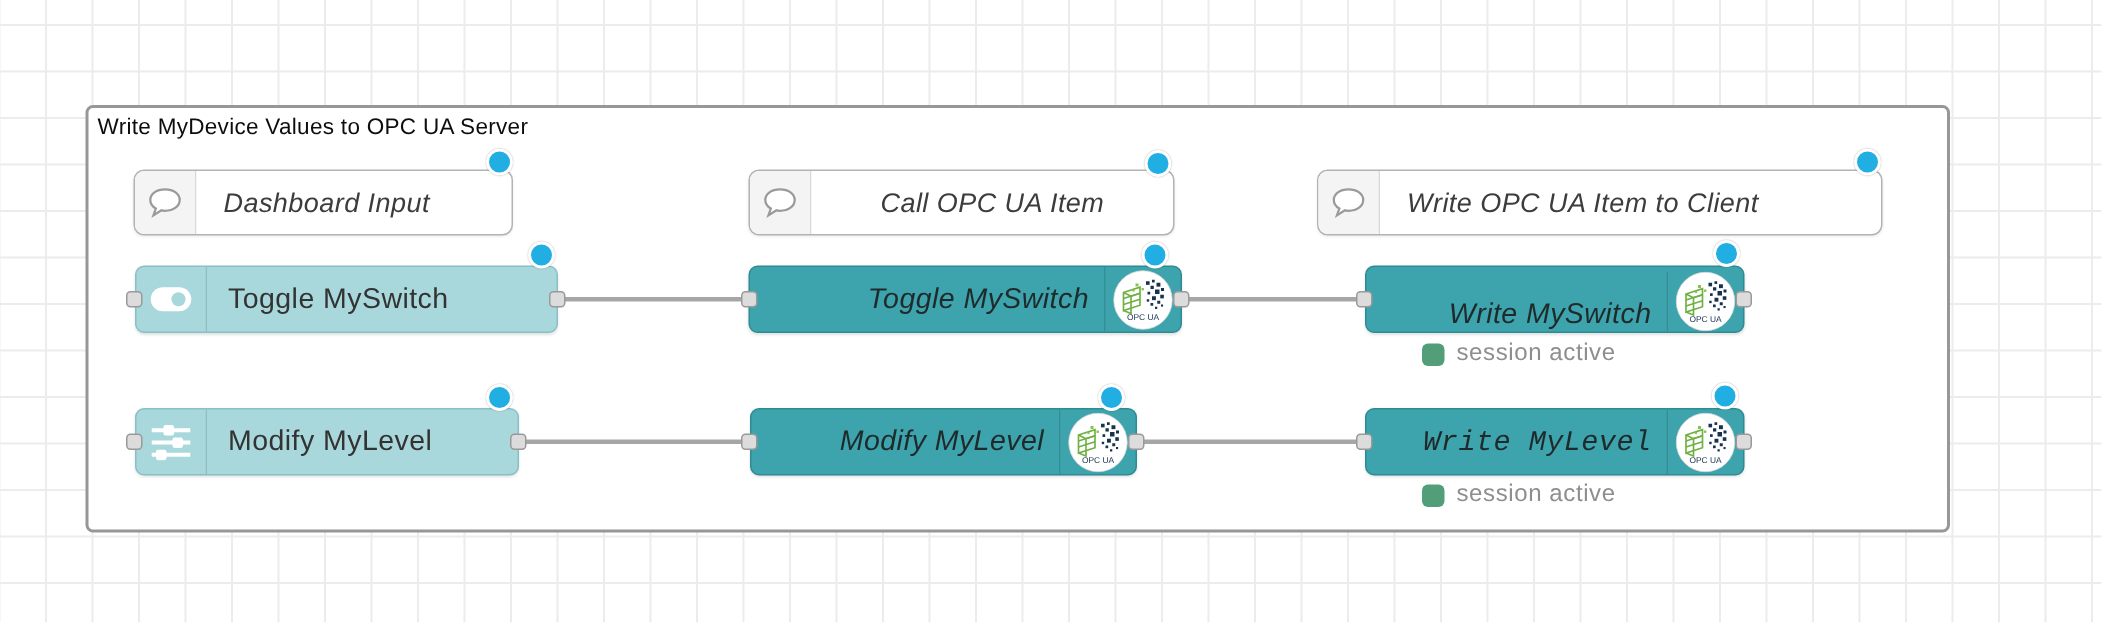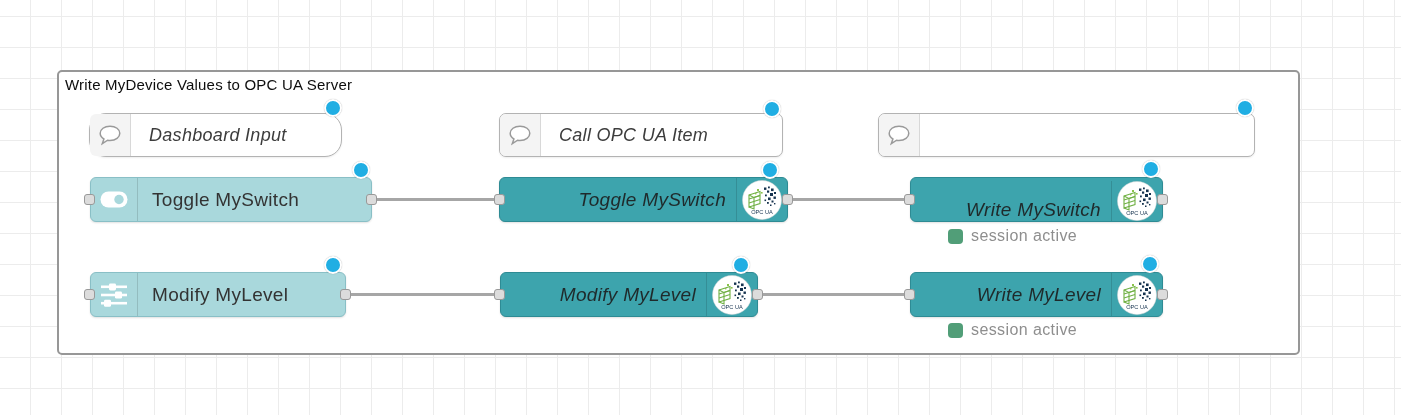--- a/index.html
+++ b/index.html
@@ -129,42 +129,43 @@
 
   <div class="group">
     <div class="group-title">Write MyDevice Values to OPC UA Server</div>
   </div>
 
   <div class="wire" style="left:372px;top:198px;width:128px;"></div>
   <div class="wire" style="left:788px;top:198px;width:122px;"></div>
   <div class="wire" style="left:346px;top:293px;width:154px;"></div>
   <div class="wire" style="left:758px;top:293px;width:152px;"></div>
 
-  <div class="comment" style="left:89px;top:113px;width:253px;border-radius:17px;">
+  <div class="comment" style="left:89px;top:113px;width:253px;">
     <div class="comment-icon">
       <svg width="24" height="22">
           <use href="#speech-bubble"></use>
         </svg>
     </div>
     <div class="comment-label">Dashboard Input</div>
   </div>
-  <div class="comment" style="left:499px;top:113px;width:284px;">
+  <div class="comment" style="left:499px;top:113px;width:284px;gap:28px;">
     <div class="comment-icon">
       <svg width="24" height="22">
           <use href="#speech-bubble"></use>
         </svg>
     </div>
     <div class="comment-label">Call OPC UA Item</div>
   </div>
   <div class="comment" style="left:878px;top:113px;width:377px;">
     <div class="comment-icon">
       <svg width="24" height="22">
           <use href="#speech-bubble"></use>
         </svg>
     </div>
+    <div class="comment-label">Write OPC UA Item to Client</div>
   </div>
 
   <div class="node light" style="left:90px;top:177px;width:282px;">
     <div class="node-icon-left">
       <svg width="28" height="17">
           <use href="#toggle-glyph"></use>
         </svg>
     </div>
     <div class="node-label">Toggle MySwitch</div>
   </div>
@@ -198,21 +199,21 @@
 
   <div class="node teal" style="left:500px;top:272px;width:258px;">
     <div class="node-label">Modify MyLevel</div>
     <div class="node-icon-right">
       <svg width="40" height="40">
           <use href="#opcua-logo"></use>
         </svg>
     </div>
   </div>
 
-  <div class="node teal" style="left:910px;top:272px;width:253px;">
+  <div class="node teal" style="left:910px;top:272px;width:253px;font-family:Liberation Mono, monospace;">
     <div class="node-label">Write MyLevel</div>
     <div class="node-icon-right">
       <svg width="40" height="40">
           <use href="#opcua-logo"></use>
         </svg>
     </div>
   </div>
 
   <div class="port" style="left:84px;top:194px;"></div>
   <div class="port" style="left:366px;top:194px;"></div>

